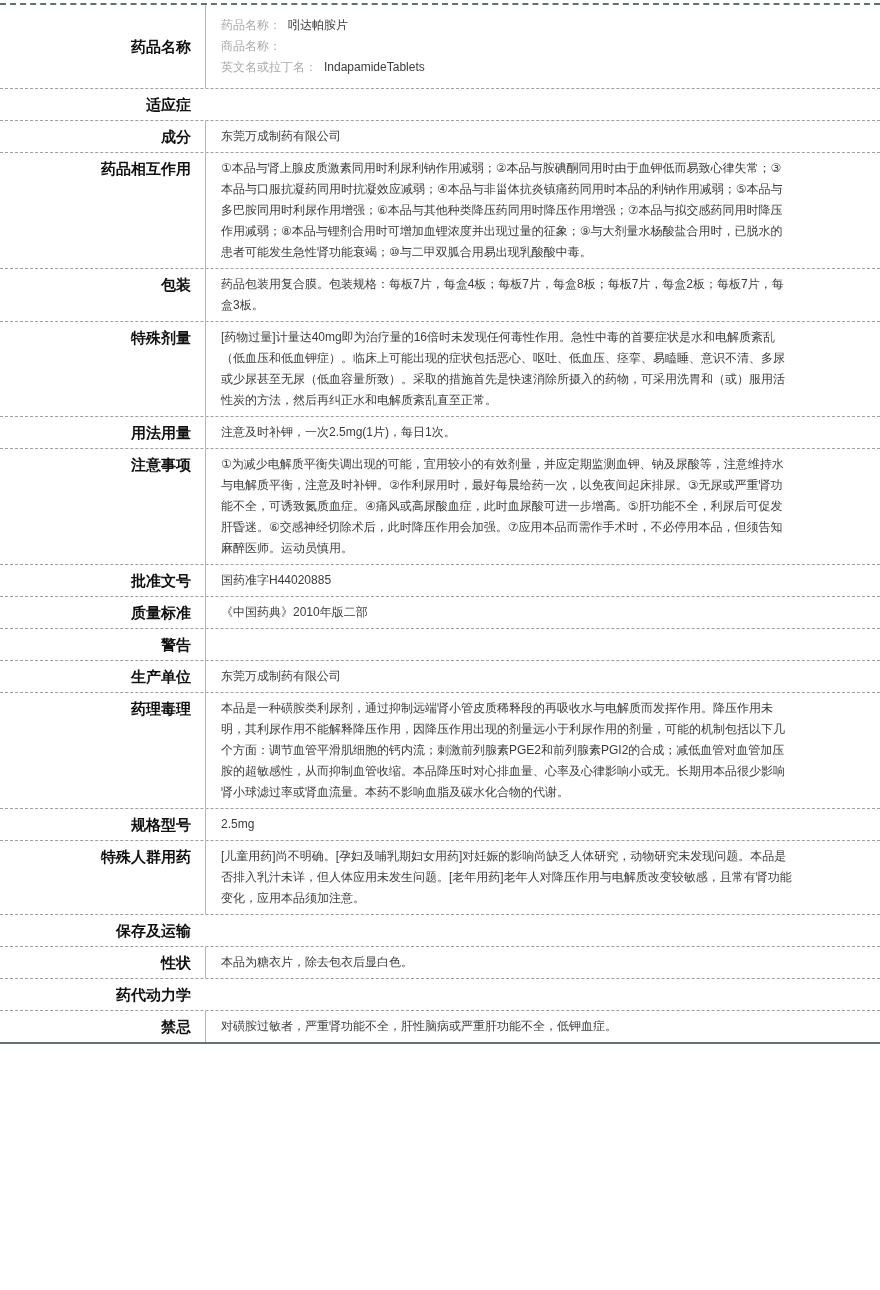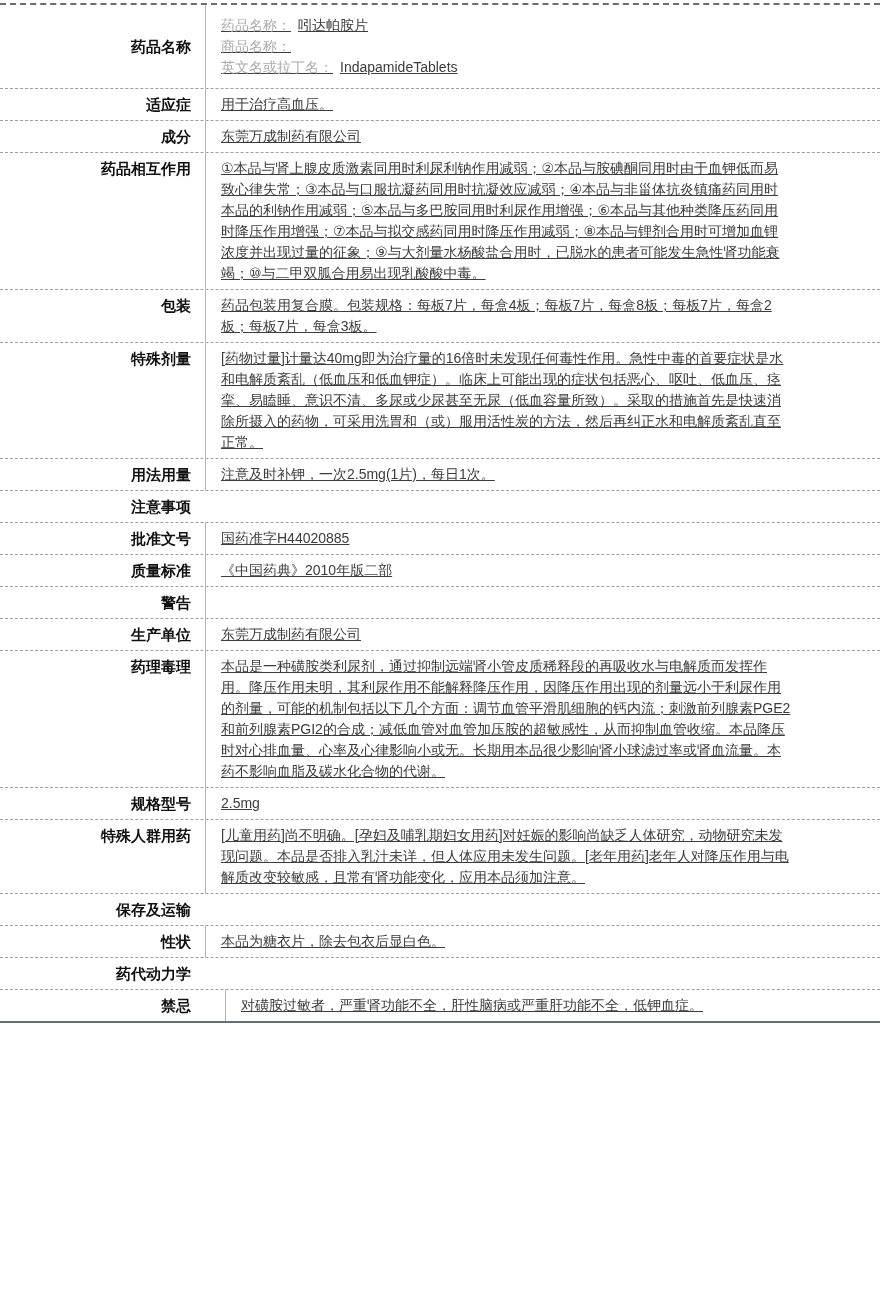--- a/index.html
+++ b/index.html
@@ -22,64 +22,62 @@
   .drug-table{
     margin-top:3px;
     width:880px;
     border-top:2px dashed var(--outer-border);
     border-bottom:2px solid var(--outer-border);
   }
   .t-row{
     display:flex;
     border-bottom:1px dashed var(--inner-border);
   }
-  .t-row:last-child{border-bottom:none;gap:20px;}
+  .t-row:last-child{border-bottom:none;}
   .label-cell{
     width:205px;
     flex:0 0 205px;
     display:flex;
     justify-content:flex-end;
     align-items:flex-start;
     padding:5px 14px 5px 0;
     font-size:15px;
     font-weight:bold;
     color:var(--label-text);
     line-height:21px;
     text-align:left;
   }
   .row-kv .label-cell{align-items:center;padding-top:10px;padding-bottom:10px;}
   .value-cell{
     flex:1;
     border-left:1px solid var(--divider);
     padding:5px 88px 5px 15px;
-    font-size:14px;
+    font-size:12px;
     line-height:21px;
     color:var(--body-text);
-    text-decoration:underline;
   }
   .row-kv .value-cell{padding-top:10px;padding-bottom:10px;}
   .kv-line{line-height:21px;min-height:21px;}
   .kv-key{color:var(--muted);}
   .kv-val{color:var(--body-text);margin-left:7px;}
 </style>
 </head>
 <body>
 
 <div class="drug-table">
     <div class="t-row row-kv">
     <div class="label-cell">药品名称</div>
     <div class="value-cell">
         <div class="kv-line"><span class="kv-key">药品名称：</span><span class="kv-val">吲达帕胺片</span></div>
         <div class="kv-line"><span class="kv-key">商品名称：</span><span class="kv-val"></span></div>
         <div class="kv-line"><span class="kv-key">英文名或拉丁名：</span><span class="kv-val">IndapamideTablets</span></div>
       </div>
   </div>
     <div class="t-row row-text">
     <div class="label-cell">适应症</div>
-    <div class="value-cell">用于治疗高血压。</div>
   </div>
     <div class="t-row row-text">
     <div class="label-cell">成分</div>
     <div class="value-cell">东莞万成制药有限公司</div>
   </div>
     <div class="t-row row-text">
     <div class="label-cell">药品相互作用</div>
     <div class="value-cell">①本品与肾上腺皮质激素同用时利尿利钠作用减弱；②本品与胺碘酮同用时由于血钾低而易致心律失常；③本品与口服抗凝药同用时抗凝效应减弱；④本品与非甾体抗炎镇痛药同用时本品的利钠作用减弱；⑤本品与多巴胺同用时利尿作用增强；⑥本品与其他种类降压药同用时降压作用增强；⑦本品与拟交感药同用时降压作用减弱；⑧本品与锂剂合用时可增加血锂浓度并出现过量的征象；⑨与大剂量水杨酸盐合用时，已脱水的患者可能发生急性肾功能衰竭；⑩与二甲双胍合用易出现乳酸酸中毒。</div>
   </div>
     <div class="t-row row-text">
@@ -89,20 +87,21 @@
     <div class="t-row row-text">
     <div class="label-cell">特殊剂量</div>
     <div class="value-cell">[药物过量]计量达40mg即为治疗量的16倍时未发现任何毒性作用。急性中毒的首要症状是水和电解质紊乱（低血压和低血钾症）。临床上可能出现的症状包括恶心、呕吐、低血压、痉挛、易瞌睡、意识不清、多尿或少尿甚至无尿（低血容量所致）。采取的措施首先是快速消除所摄入的药物，可采用洗胃和（或）服用活性炭的方法，然后再纠正水和电解质紊乱直至正常。</div>
   </div>
     <div class="t-row row-text">
     <div class="label-cell">用法用量</div>
     <div class="value-cell">注意及时补钾，一次2.5mg(1片)，每日1次。</div>
   </div>
     <div class="t-row row-text">
     <div class="label-cell">注意事项</div>
+    <div class="value-cell">①为减少电解质平衡失调出现的可能，宜用较小的有效剂量，并应定期监测血钾、钠及尿酸等，注意维持水与电解质平衡，注意及时补钾。②作利尿用时，最好每晨给药一次，以免夜间起床排尿。③无尿或严重肾功能不全，可诱致氮质血症。④痛风或高尿酸血症，此时血尿酸可进一步增高。⑤肝功能不全，利尿后可促发肝昏迷。⑥交感神经切除术后，此时降压作用会加强。⑦应用本品而需作手术时，不必停用本品，但须告知麻醉医师。运动员慎用。</div>
   </div>
     <div class="t-row row-text">
     <div class="label-cell">批准文号</div>
     <div class="value-cell">国药准字H44020885</div>
   </div>
     <div class="t-row row-text">
     <div class="label-cell">质量标准</div>
     <div class="value-cell">《中国药典》2010年版二部</div>
   </div>
     <div class="t-row row-text">

